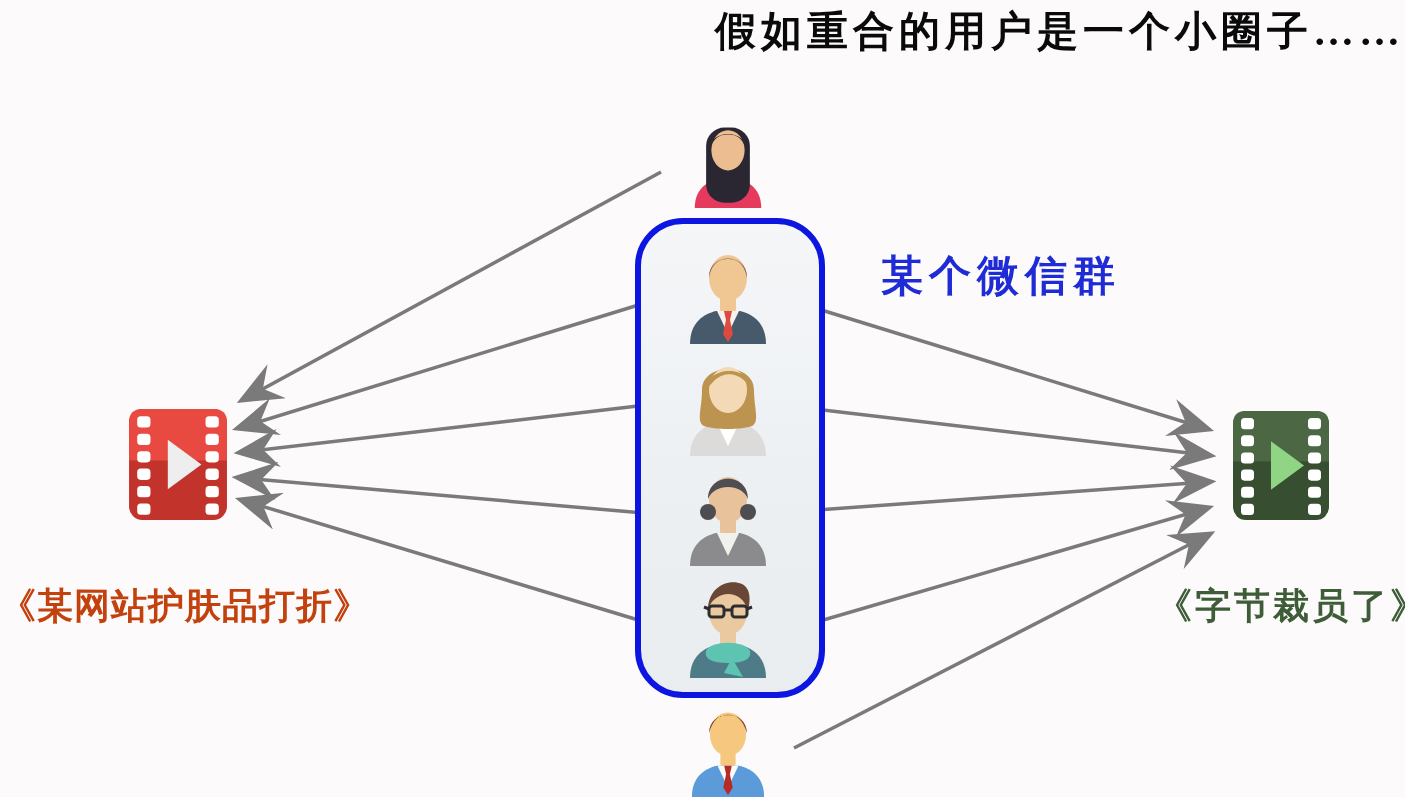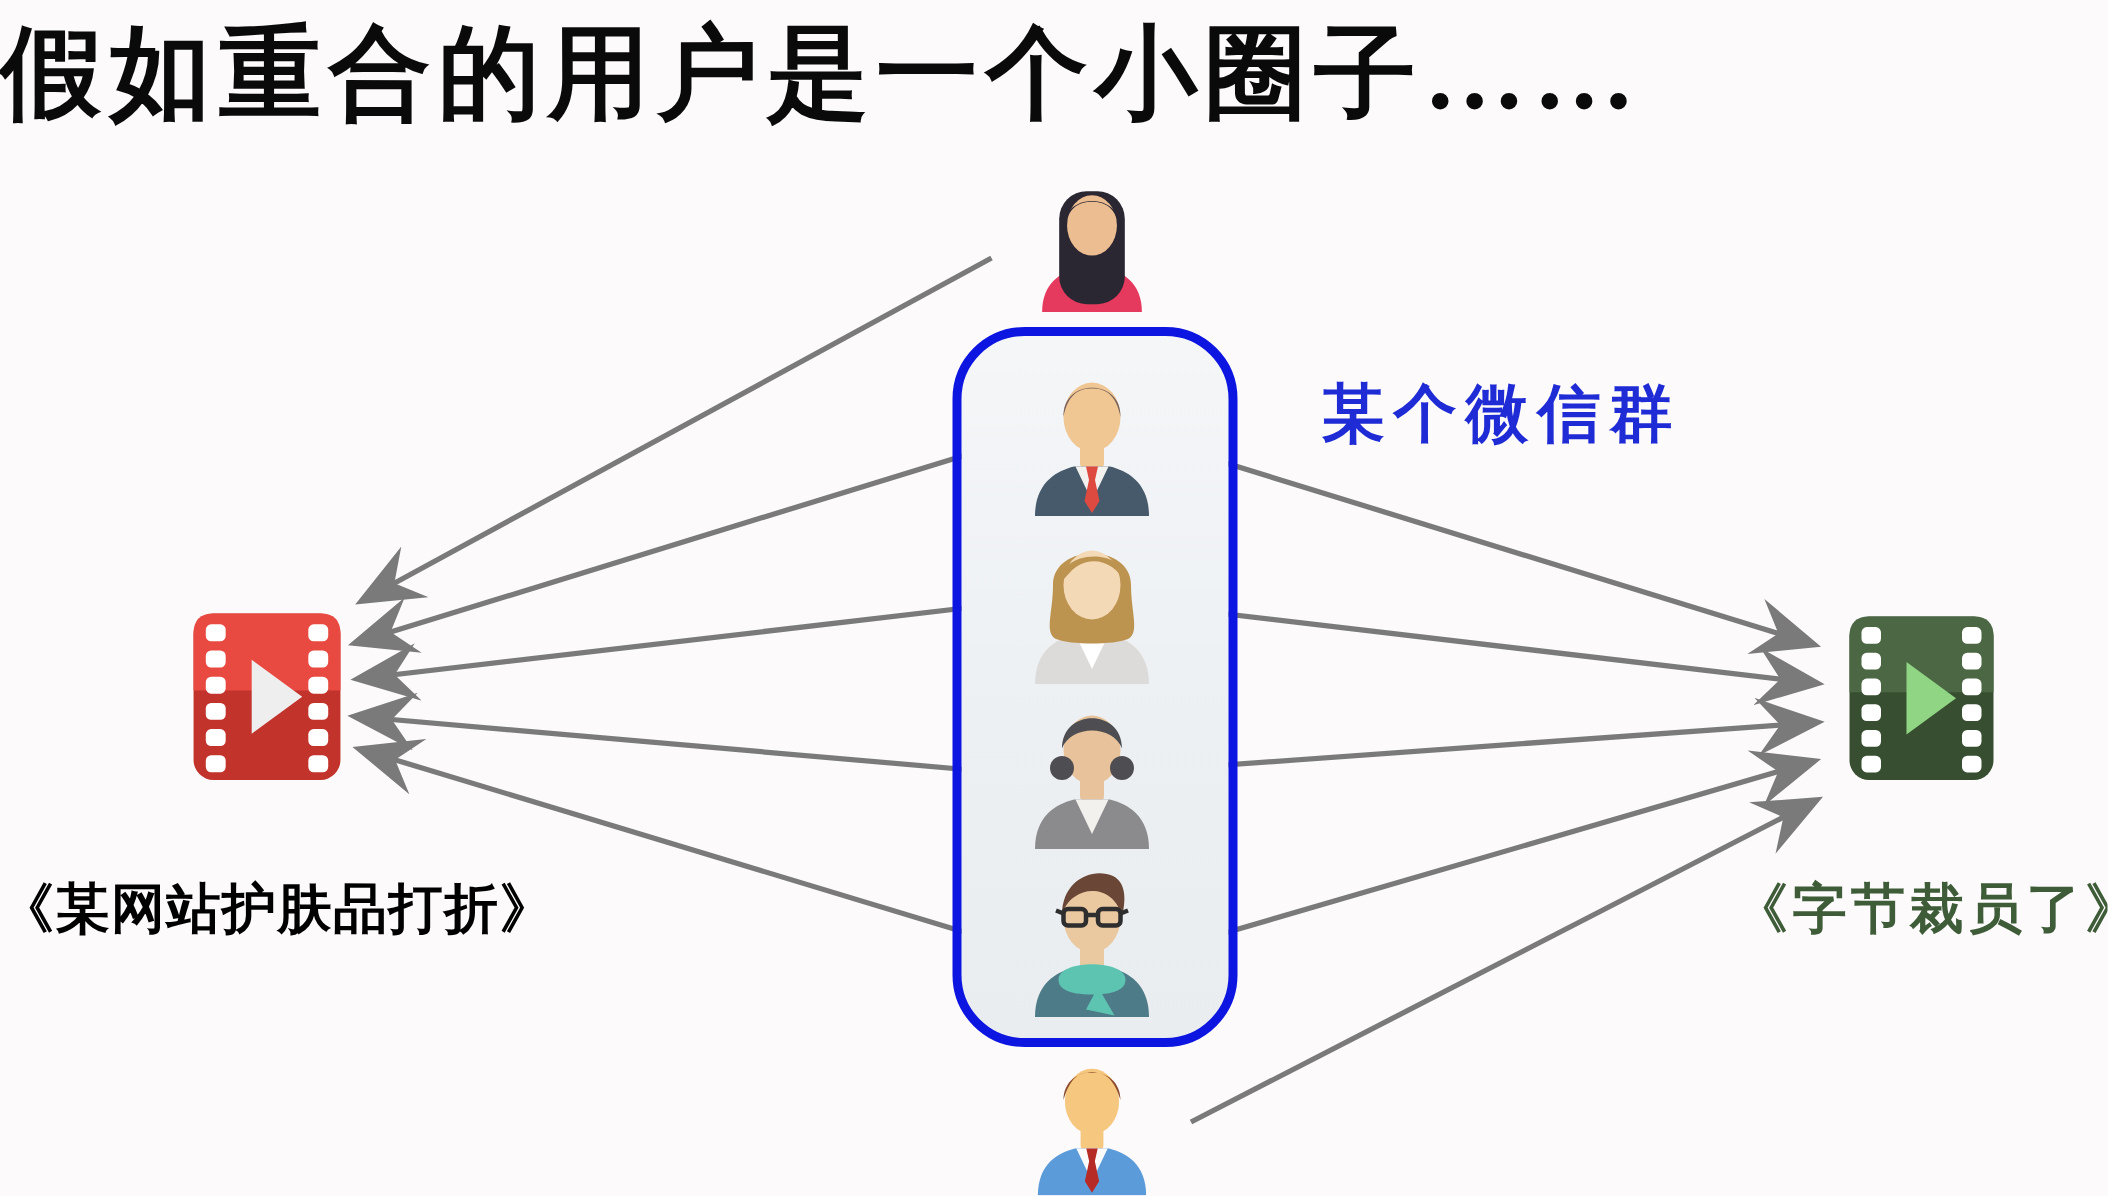--- a/index.html
+++ b/index.html
@@ -3,21 +3,21 @@
 <meta charset="utf-8">
 <style>
   html,body{margin:0;padding:0;}
   .stage{
     position:relative; width:1405px; height:797px;
     background:#fcfafb; overflow:hidden;
     font-family:"Liberation Serif","DejaVu Serif",serif;
   }
   .title{
     position:absolute; top:4px; left:0; width:100%;
-    text-align:left; font-size:68px; font-weight:bold;
+    text-align:right; font-size:41px; font-weight:bold;
     letter-spacing:5px; color:#0a0a0a;
   }
   #arrows{position:absolute; left:0; top:0; width:1405px; height:797px; pointer-events:none;}
   .group-box{
     position:absolute; left:635px; top:218px; width:190px; height:480px;
     box-sizing:border-box; border:6px solid #0d15e0; border-radius:48px;
     background:linear-gradient(180deg,#f4f6f8 0%,#edf0f3 55%,#e9edf0 100%);
   }
   .group-label{
     position:absolute; left:833px; top:248px; width:260px;
@@ -169,15 +169,15 @@
         <rect x="10" y="60" width="13" height="11" rx="3.5" fill="#ffffff"></rect>
         <rect x="77" y="60" width="13" height="11" rx="3.5" fill="#ffffff"></rect>
         <rect x="10" y="77" width="13" height="11" rx="3.5" fill="#ffffff"></rect>
         <rect x="77" y="77" width="13" height="11" rx="3.5" fill="#ffffff"></rect>
         <rect x="10" y="94" width="13" height="11" rx="3.5" fill="#ffffff"></rect>
         <rect x="77" y="94" width="13" height="11" rx="3.5" fill="#ffffff"></rect>
         <polygon points="40,32 73,56 40,80" fill="#8fd584"></polygon>
       </svg>
     </div>
 
-  <div class="video-label" id="label-video-left" style="color: #000000;">《某网站护肤品打折》</div>
+  <div class="video-label" id="label-video-left" style="color: #c2410c;">《某网站护肤品打折》</div>
   <div class="video-label" id="label-video-right" style="color: rgb(62, 92, 56);">《字节裁员了》</div>
 </div>
 
 </body></html>

